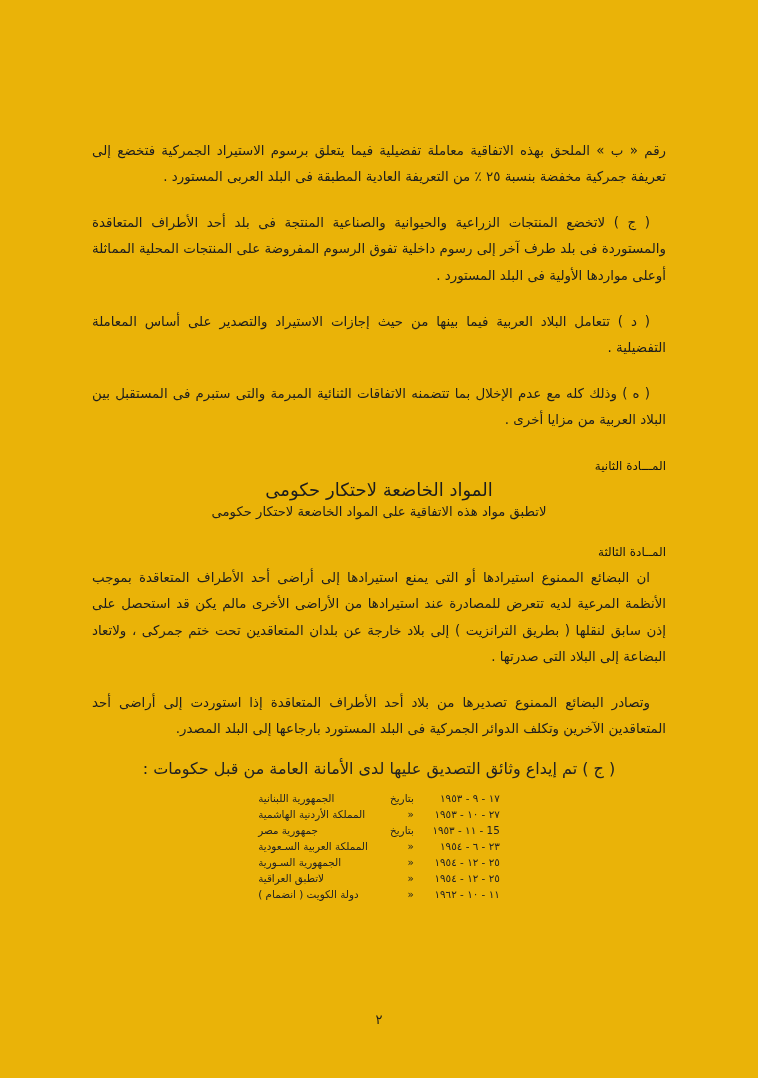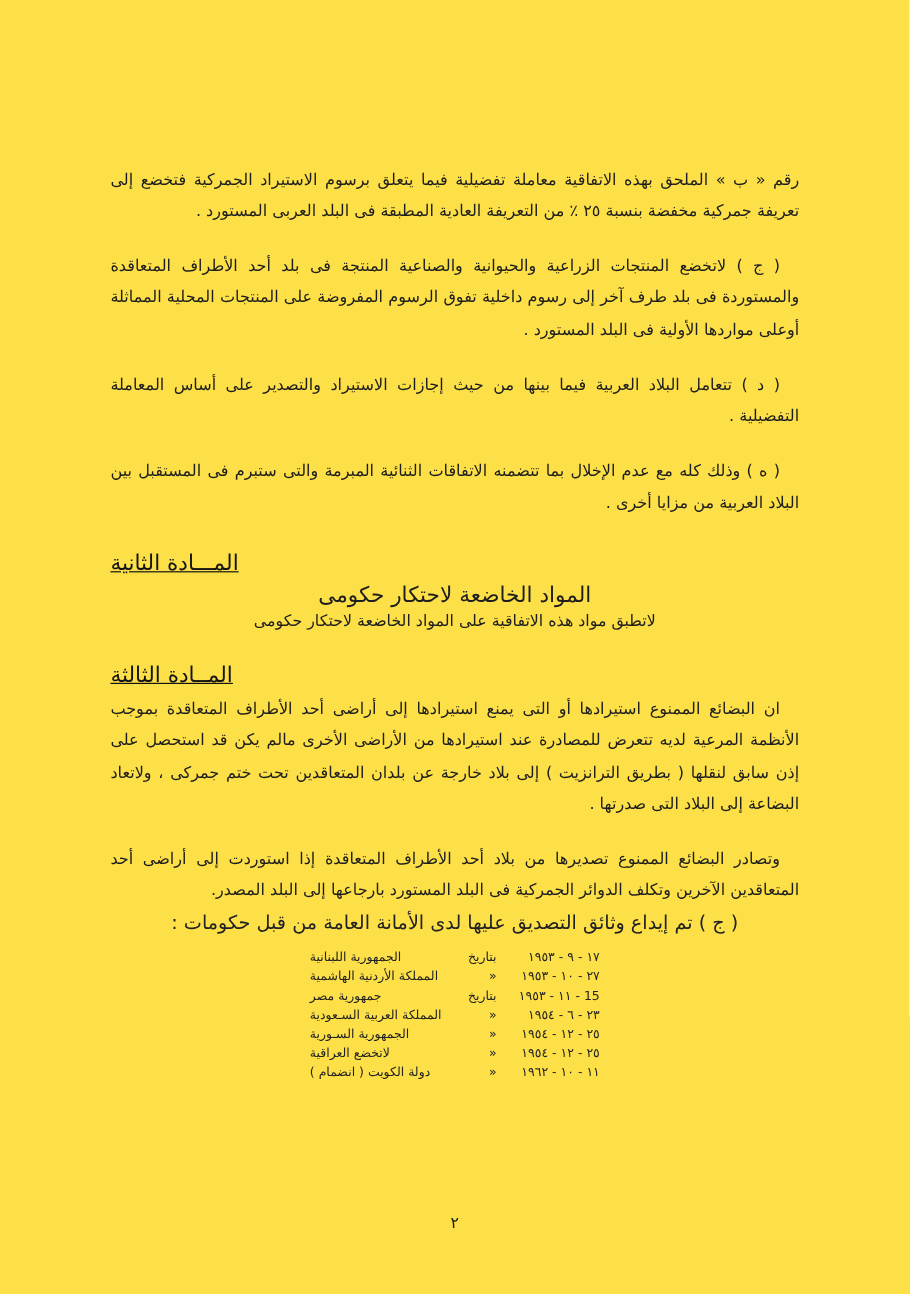--- a/index.html
+++ b/index.html
@@ -10,21 +10,21 @@
   body {
     width: 758px;
     height: 1078px;
     position: relative;
     font-family: "DejaVu Sans", sans-serif;
     color: #1a1a1a;
   }
   .page {
     position: absolute;
     inset: 0;
-    background: #fde047;
+    background: #eab308;
   }
   .content {
     position: absolute;
     top: 138px;
     right: 92px;
     left: 92px;
   }
   p.para {
     margin: 0 0 20px 0;
     font-size: 13.4px;
@@ -32,26 +32,25 @@
     text-align: justify;
     text-justify: inter-word;
     color: #1d1d1d;
   }
   p.para:last-child { margin-bottom: 0; }
 
   .indent { text-indent: 16px; }
 
   .heading {
     margin: 26px 0 6px 0;
-    font-size: 18px;
-    text-align: left;
+    font-size: 12px;
+    text-align: right;
     font-weight: normal;
     color: #141414;
     letter-spacing: 0.5px;
-    text-decoration: underline;
   }
   .subheading {
     margin: 0 0 4px 0;
     font-size: 18px;
     text-align: center;
     color: #1d1d1d;
   }
   .centered-line {
     margin: 0 0 4px 0;
     font-size: 13.2px;
@@ -149,21 +148,21 @@
           <td class="country">المملكة العربية السـعودية</td>
         </tr>
         <tr>
           <td class="date">٢٥ - ١٢ - ١٩٥٤</td>
           <td class="by">«</td>
           <td class="country">الجمهورية السـورية</td>
         </tr>
         <tr>
           <td class="date">٢٥ - ١٢ - ١٩٥٤</td>
           <td class="by">«</td>
-          <td class="country">لاتخضع العراقية</td>
+          <td class="country">لاتطبق العراقية</td>
         </tr>
         <tr>
           <td class="date">١١ - ١٠ - ١٩٦٢</td>
           <td class="by">«</td>
           <td class="country">دولة الكويت ( انضمام )</td>
         </tr>
       </tbody>
     </table>
   </div>
 

